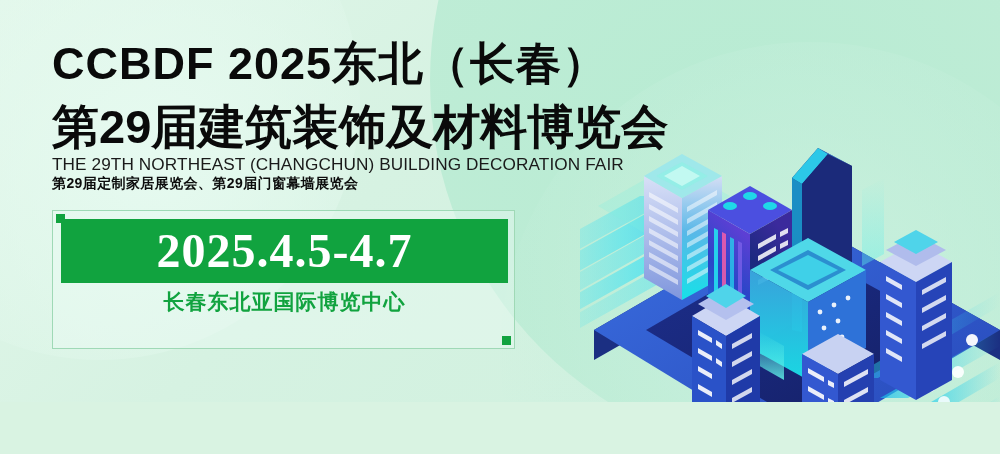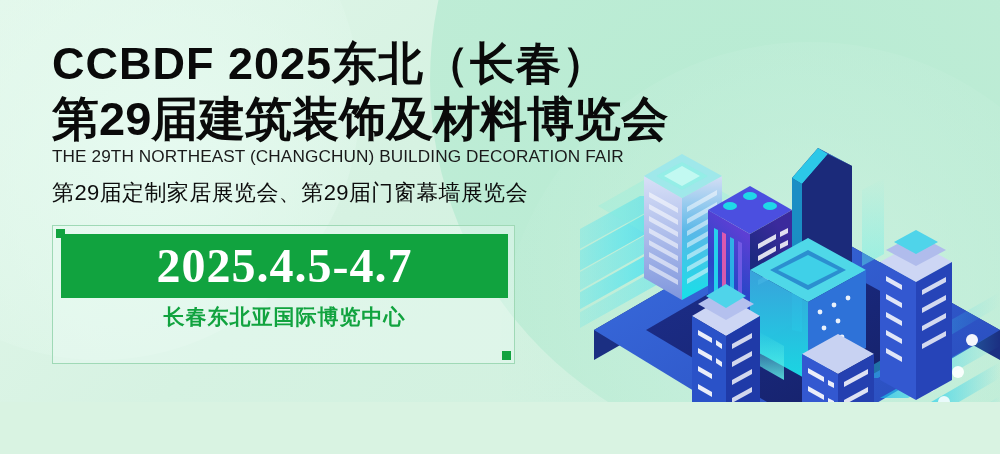--- a/index.html
+++ b/index.html
@@ -55,36 +55,36 @@
     white-space:nowrap;
     font-family:"Liberation Sans","DejaVu Sans",sans-serif;
   }
   .title-line2 {
     font-size:47px;
     font-weight:bold;
     color:#0a0a0a;
     line-height:1.18;
     letter-spacing:0px;
     white-space:nowrap;
-    margin-top:2px;
+    margin-top:10px;
   }
   .subtitle-en {
     font-size:17.2px;
     font-weight:500;
     color:#1a1a1a;
     letter-spacing:.1px;
     white-space:nowrap;
   }
   .subtitle-cn {
-    font-size:22px;
-    font-weight:400;
+    font-size:14px;
+    font-weight:700;
     color:#0d0d0d;
     letter-spacing:.4px;
     white-space:nowrap;
-    margin-top:11px;
+    margin-top:0;
   }
 
   
   .infoframe {
     position:relative;
     margin-top:17px;
     width:463px;
     height:139px;
     border:1px solid #9fd9b6;
     background:rgba(236,251,243,.45);

